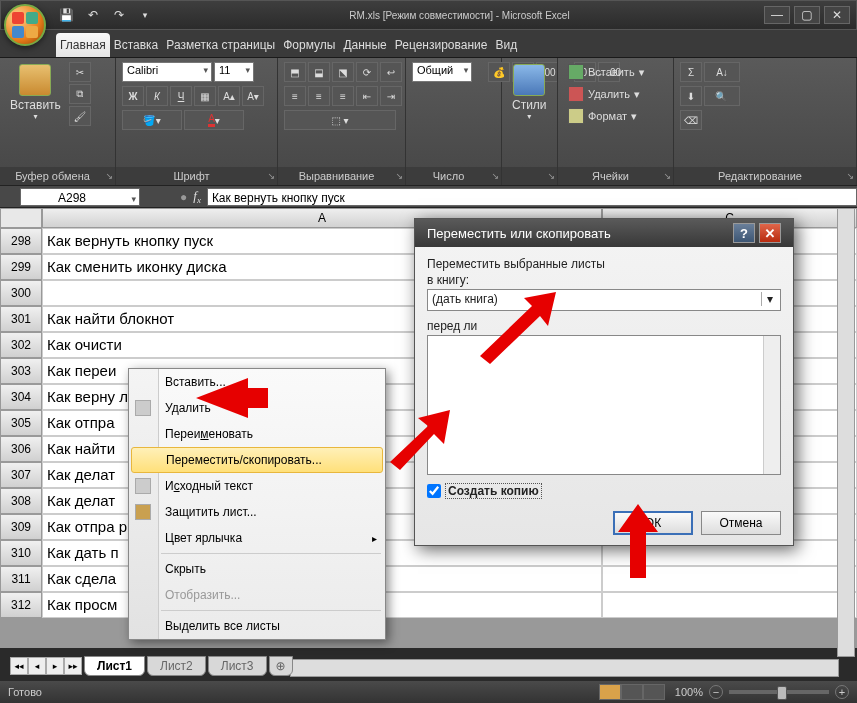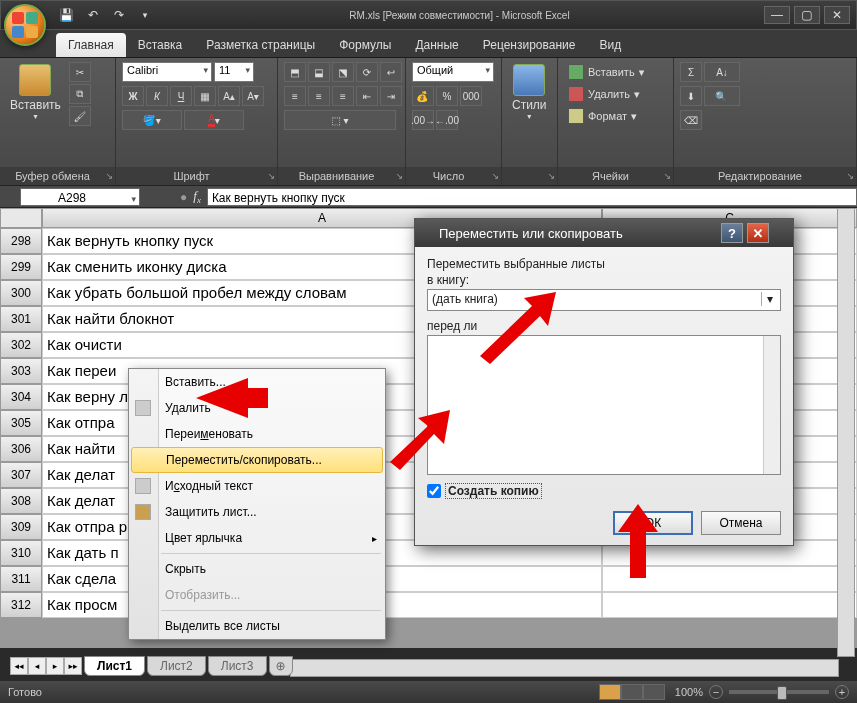--- a/index.html
+++ b/index.html
@@ -11,21 +11,21 @@
   .office-btn-inner { width:26px; height:26px; display:grid; grid-template-columns:1fr 1fr; grid-template-rows:1fr 1fr; gap:2px;}
   .office-btn-inner span { border-radius:2px;}
   .qat { margin-left: 50px; display: flex; gap: 6px; align-items: center; }
   .qat .qat-btn { width: 20px; height: 20px; display: flex; align-items: center; justify-content: center; color: #ddd; cursor: pointer; }
   .titlebar-title { flex: 1; text-align: center; font-size: 10px; }
   .win-ctrls { display: flex; gap: 4px; }
   .win-ctrls div { width: 26px; height: 18px; background: #444; border: 1px solid #666; display:flex; align-items:center; justify-content:center; color:#ddd; cursor:pointer; font-size:12px;}
 
   
   .tabs-row { height: 28px; background: #3a3a3a; display: flex; align-items: flex-end; padding-left: 56px; border-bottom: 1px solid #1a1a1a; }
-  .tab { padding: 5px 12px; color: #ddd; font-size: 12px; cursor: pointer; border-top-left-radius:4px; border-top-right-radius:4px;}
+  .tab { padding: 5px 4px; color: #ddd; font-size: 12px; cursor: pointer; border-top-left-radius:4px; border-top-right-radius:4px;}
   .tab.active { background: linear-gradient(#f8f8f8,#e4e4e4); color: #333; }
 
   
   .ribbon { height: 128px; background: linear-gradient(#5a5a5a,#464646); display: flex; border-bottom: 1px solid #222; }
   .rgroup { border-right: 1px solid #333; padding: 4px 6px 0 6px; display: flex; flex-direction: column; position: relative; }
   .rgroup-body { flex: 1; display: flex; gap: 4px; align-items: flex-start; }
   .rgroup-label { height: 18px; background: #3c3c3c; color: #ccc; font-size: 11px; text-align: center; line-height: 18px; margin: 0 -6px; padding: 0 14px 0 4px; position: relative;}
   .rgroup-label::after { content: "↘"; position: absolute; right: 2px; font-size: 9px; color:#999;}
   .big-btn { display: flex; flex-direction: column; align-items: center; padding: 2px 4px; color: #ddd; cursor: pointer; }
   .big-btn .ico { width: 32px; height: 32px; background: #d9a24a; border: 1px solid #8a5; border-radius: 3px; margin-bottom: 2px;}
@@ -63,21 +63,21 @@
   .ctx-item { position:relative; height: 26px; display:flex; align-items:center; padding-left: 36px; font-size: 12px; cursor:pointer; z-index:1;}
   .ctx-item.disabled { color: #999; }
   .ctx-item.hl { background: linear-gradient(#fff0b8,#ffe07a); border: 1px solid #e8b73d; border-radius:3px; margin:0 2px; padding-left:34px;}
   .ctx-item em { font-style:normal; text-decoration:underline;}
   .ctx-item .ctx-ico { position:absolute; left:6px; width:16px; height:16px; background:#ccc; border:1px solid #aaa;}
   .ctx-sep { height:1px; background:#ccc; margin:2px 4px 2px 32px;}
   .ctx-item.sub::after { content:"▸"; position:absolute; right:8px; font-size:10px;}
 
   
   .dialog { position: absolute; left: 414px; top: 218px; width: 380px; background: linear-gradient(#f4f4f4,#e6e6e6); border: 1px solid #555; box-shadow: 4px 4px 16px rgba(0,0,0,.6); z-index: 60;}
-  .dlg-title { height: 28px; background: linear-gradient(#5a5a5a,#383838); color: #fff; display:flex; align-items:center; padding:0 24px; font-size:13px;}
+  .dlg-title { height: 28px; background: linear-gradient(#5a5a5a,#383838); color: #fff; display:flex; align-items:center; padding:0 12px; font-size:13px;}
   .dlg-title-btns { margin-left:auto; display:flex; gap:4px;}
   .dlg-hbtn { width:22px; height:20px; border:1px solid #999; display:flex; align-items:center; justify-content:center; cursor:pointer; font-weight:bold; color:#fff;}
   .dlg-hbtn.help { background:linear-gradient(#6a7f9a,#3d5674);}
   .dlg-hbtn.close { background:linear-gradient(#e0664a,#b82b0f);}
   .dlg-body { padding: 10px 12px; font-size:12px; color:#222;}
   .dlg-body label { display:block; margin-bottom:2px;}
   .dlg-select { width:100%; height:22px; border:1px solid #888; background:#fff; position:relative; padding:2px 4px; font-size:12px; margin-bottom:8px;}
   .dlg-select::after { content:"▾"; position:absolute; right:2px; top:2px; width:16px; text-align:center; border-left:1px solid #aaa;}
   .dlg-list { width:100%; height:140px; border:1px solid #888; background:#fff; margin-bottom:8px; position:relative;}
   .dlg-list::after { content:""; position:absolute; right:0; top:0; bottom:0; width:16px; background:#eee; border-left:1px solid #ccc;}
@@ -205,21 +205,21 @@
         <div class="mini-btn">⇤</div>
         <div class="mini-btn">⇥</div>
       </div>
       <div class="row">
         <div class="mini-btn" style="width:112px;">⬚ ▾</div>
       </div>
     </div>
     <div class="rgroup-label">Выравнивание</div>
   </div>
   <div class="rgroup" style="width:96px;">
-    <div class="rgroup-body" style="flex-direction:column; gap:4px;">
+    <div class="rgroup-body" style="flex-direction:row; gap:16px;">
       <div class="dd" style="width:82px;">Общий</div>
       <div class="row">
         <div class="mini-btn">💰</div>
         <div class="mini-btn">%</div>
         <div class="mini-btn">000</div>
       </div>
       <div class="row">
         <div class="mini-btn">.00→</div>
         <div class="mini-btn">←.00</div>
       </div>
@@ -283,21 +283,20 @@
         <div class="cell" style="width: 560px;">Как вернуть кнопку пуск</div>
         <div class="cell" style="flex: 1 1 0%;"></div>
       </div>
       <div class="row-c">
         <div class="row-h">299</div>
         <div class="cell" style="width: 560px;">Как сменить иконку диска</div>
         <div class="cell" style="flex: 1 1 0%;"></div>
       </div>
       <div class="row-c">
         <div class="row-h">300</div>
-        <div class="cell" style="width: 560px;">Как убрать большой пробел между словам</div>
         <div class="cell" style="flex: 1 1 0%;"></div>
       </div>
       <div class="row-c">
         <div class="row-h">301</div>
         <div class="cell" style="width: 560px;">Как найти блокнот</div>
         <div class="cell" style="flex: 1 1 0%;"></div>
       </div>
       <div class="row-c">
         <div class="row-h">302</div>
         <div class="cell" style="width: 560px;">Как очисти</div>

